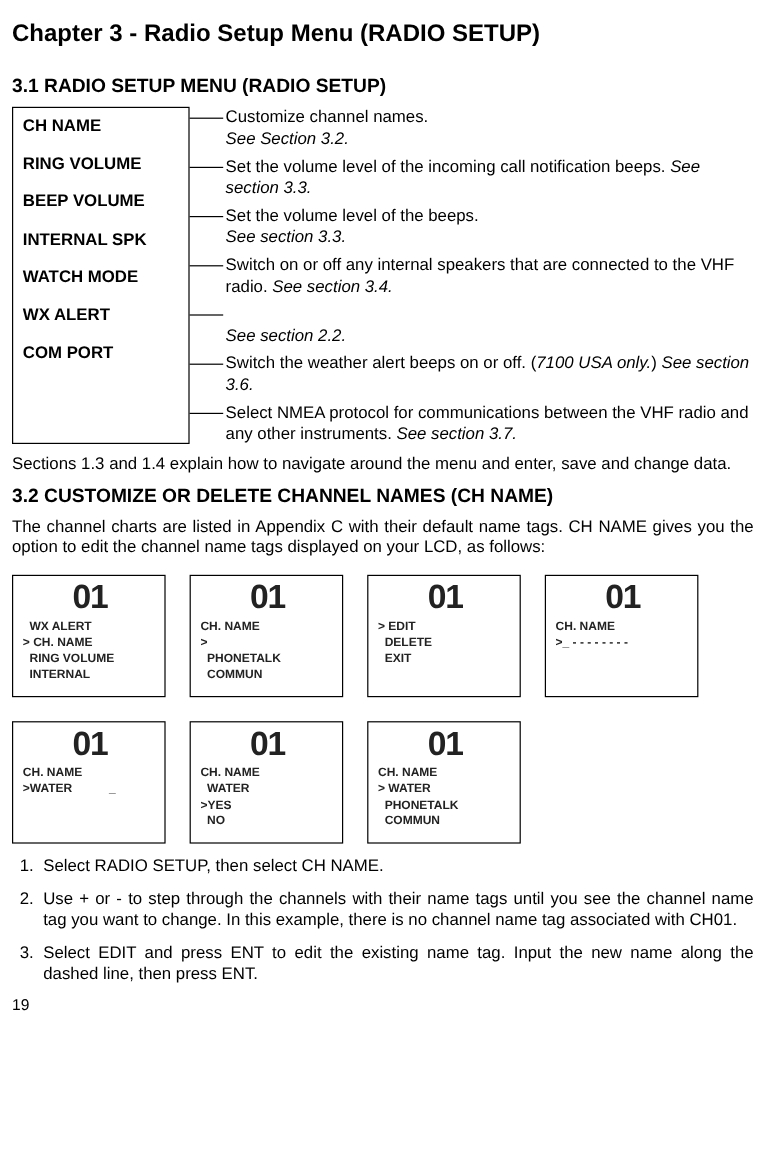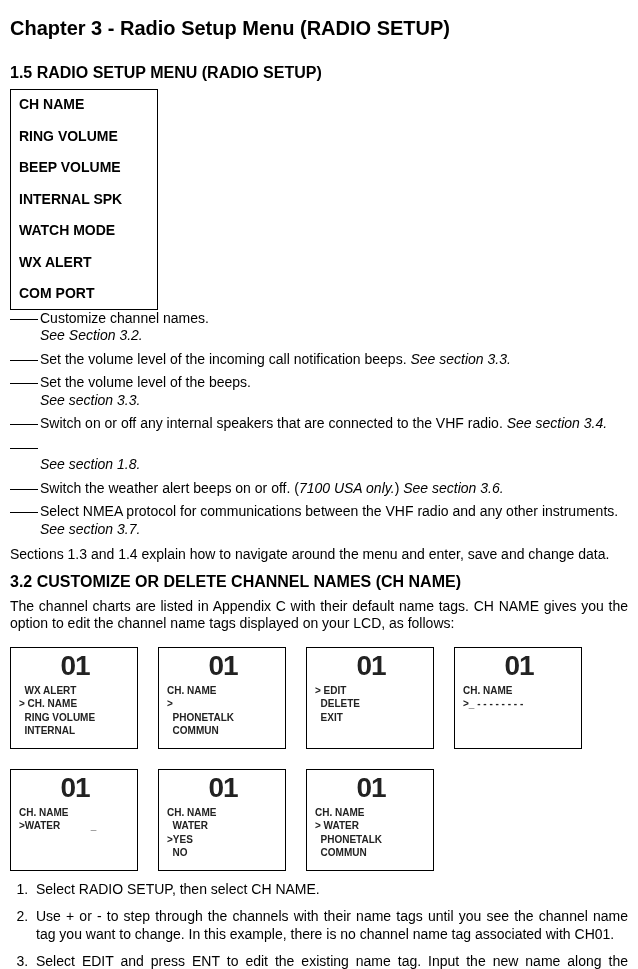--- a/index.html
+++ b/index.html
@@ -30,21 +30,20 @@
     flex: 0 0 148px;
     display: flex;
     flex-direction: column;
     gap: 14px;
     font-weight: bold;
   }
   .menu-row {
     display: flex;
     gap: 0;
     margin-bottom: 8px;
-    flex-direction: column;
   }
   .menu-desc-col {
     flex: 1;
     display: flex;
     flex-direction: column;
     gap: 6px;
     padding-left: 0;
   }
   .menu-desc-item {
     position: relative;
@@ -107,21 +106,21 @@
     text-align: left;
     margin-top: 2px;
     font-size: 13px;
   }
 </style>
 </head>
 <body>
 
 <h1 class="chapter-title">Chapter 3 - Radio Setup Menu (RADIO SETUP)</h1>
 
-<div class="section-heading">1.5 RADIO SETUP MENU (RADIO SETUP)</div>
+<div class="section-heading">3.1 RADIO SETUP MENU (RADIO SETUP)</div>
 
 <div class="menu-row">
   <div class="menu-box">
     <div>CH NAME</div>
     <div>RING VOLUME</div>
     <div>BEEP VOLUME</div>
     <div>INTERNAL SPK</div>
     <div>WATCH MODE</div>
     <div>WX ALERT</div>
     <div>COM PORT</div>
@@ -142,21 +141,21 @@
       <span>Set the volume level of the beeps.</span><br>
       <span class="italic">See section 3.3.</span>
     </div>
     <div class="menu-desc-item">
       <span class="tick"></span>
       <span>Switch on or off any internal speakers that are connected to the VHF radio. </span><span class="italic">See section 3.4.</span>
     </div>
     <div class="menu-desc-item">
       <span class="tick"></span>
       <br>
-      <span class="italic">See section 1.8.</span>
+      <span class="italic">See section 2.2.</span>
     </div>
     <div class="menu-desc-item">
       <span class="tick"></span>
       <span>Switch the weather alert beeps on or off. (</span><span class="italic">7100 USA only.</span><span>) </span><span class="italic">See section 3.6.</span>
     </div>
     <div class="menu-desc-item">
       <span class="tick"></span>
       <span>Select NMEA protocol for communications between the VHF radio and any other instruments. </span><span class="italic">See section 3.7.</span>
     </div>
   </div>

